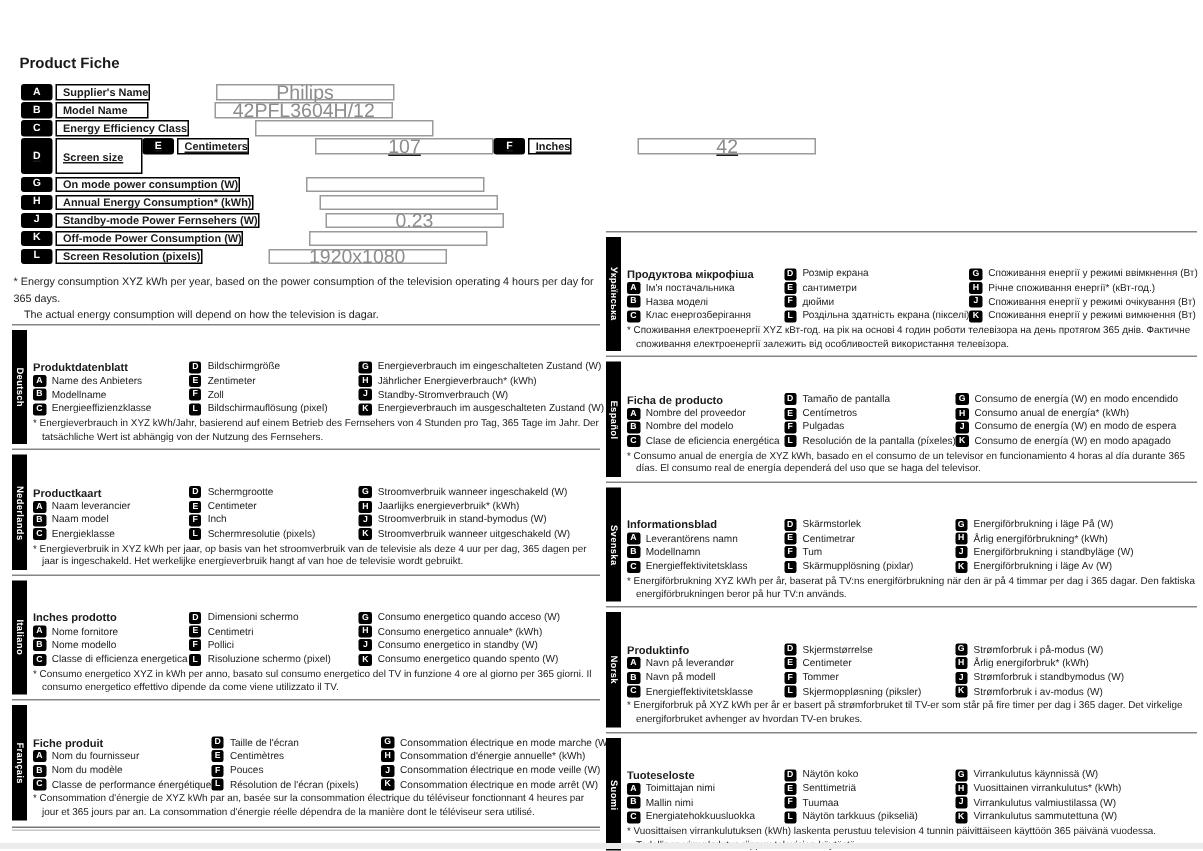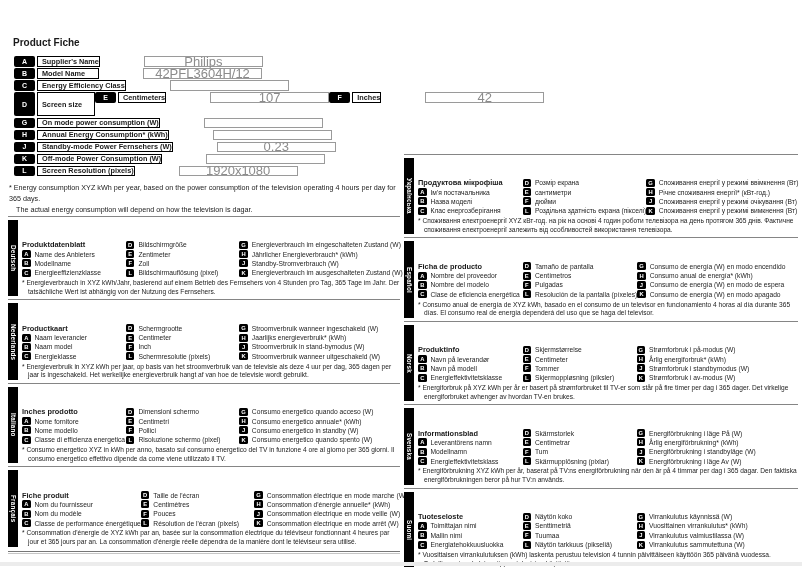--- a/index.html
+++ b/index.html
@@ -20,21 +20,21 @@
   }
   .slabel {
     flex:1; border:1px solid #000; font-weight:bold; font-size:7.3px;
     display:flex; align-items:center; padding-left:4px; white-space:nowrap;
   }
   .svalue {
     flex:0 0 119px; border:1px solid #9a9a9a; color:#8c8c8c; font-size:13px;
     display:flex; align-items:center; justify-content:center;margin-left:44px;
   }
   
-  .drow { height:24px; }
+  .drow { height:24px;text-decoration:underline; }
   .dlabel {
     flex:0 0 58px; border:1px solid #000; font-weight:bold; font-size:7.3px;
     display:flex; align-items:center; padding-left:4px;
   }
   .dsub { flex:1; display:flex; flex-direction:row; justify-content:space-between; }
   .dsubrow { display:flex; align-items:stretch; height:10.5px; }
   .dsubrow .slabel { white-space:nowrap; }
 
   
   #footnote-en { position:absolute; left:9px; top:183px; width:393px; font-size:7.2px; line-height:1.5; color:#222; }
@@ -588,20 +588,94 @@
 </div>
         </div>
         <div class="sec-footnote">* Consumo anual de energía de XYZ kWh, basado en el consumo de un televisor en funcionamiento 4 horas al día durante 365 días. El consumo real de energía dependerá del uso que se haga del televisor.</div>
       </div>
     </div>
   </section>
 
   <section class="lang-section">
     <div class="sec-body">
       <div class="lang-bar">
+        <span class="lang-label">Svenska</span>
+      </div>
+      <div class="sec-content">
+        <div class="sec-grid">
+          <div class="sec-col sec-col1">
+            <div class="sec-title">Informationsblad</div>
+
+  <div class="sec-item">
+    <span class="badge">A</span>
+    <span class="item-label">Leverantörens namn</span>
+  </div>
+
+  <div class="sec-item">
+    <span class="badge">B</span>
+    <span class="item-label">Modellnamn</span>
+  </div>
+
+  <div class="sec-item">
+    <span class="badge">C</span>
+    <span class="item-label">Energieffektivitetsklass</span>
+  </div>
+</div>
+          <div class="sec-col sec-col2">
+
+  <div class="sec-item">
+    <span class="badge">D</span>
+    <span class="item-label">Skärmstorlek</span>
+  </div>
+
+  <div class="sec-item">
+    <span class="badge">E</span>
+    <span class="item-label">Centimetrar</span>
+  </div>
+
+  <div class="sec-item">
+    <span class="badge">F</span>
+    <span class="item-label">Tum</span>
+  </div>
+
+  <div class="sec-item">
+    <span class="badge">L</span>
+    <span class="item-label">Skärmupplösning (pixlar)</span>
+  </div>
+</div>
+          <div class="sec-col sec-col3">
+  <div class="sec-item">
+    <span class="badge">G</span>
+    <span class="item-label">Energiförbrukning i läge På (W)</span>
+  </div>
+
+  <div class="sec-item">
+    <span class="badge">H</span>
+    <span class="item-label">Årlig energiförbrukning* (kWh)</span>
+  </div>
+
+  <div class="sec-item">
+    <span class="badge">J</span>
+    <span class="item-label">Energiförbrukning i standbyläge (W)</span>
+  </div>
+
+  <div class="sec-item">
+    <span class="badge">K</span>
+    <span class="item-label">Energiförbrukning i läge Av (W)</span>
+  </div>
+</div>
+        </div>
+        <div class="sec-footnote">* Energiförbrukning XYZ kWh per år, baserat på TV:ns energiförbrukning när den är på 4 timmar per dag i 365 dagar. Den faktiska energiförbrukningen beror på hur TV:n används.</div>
+      </div>
+    </div>
+  </section>
+
+  <section class="lang-section">
+    <div class="sec-body">
+      <div class="lang-bar">
         <span class="lang-label">Norsk</span>
       </div>
       <div class="sec-content">
         <div class="sec-grid">
           <div class="sec-col sec-col1">
             <div class="sec-title">Produktinfo</div>
 
   <div class="sec-item">
     <span class="badge">A</span>
     <span class="item-label">Navn på leverandør</span>
@@ -662,94 +736,20 @@
 </div>
         </div>
         <div class="sec-footnote">* Energiforbruk på XYZ kWh per år er basert på strømforbruket til TV-er som står på fire timer per dag i 365 dager. Det virkelige energiforbruket avhenger av hvordan TV-en brukes.</div>
       </div>
     </div>
   </section>
 
   <section class="lang-section">
     <div class="sec-body">
       <div class="lang-bar">
-        <span class="lang-label">Svenska</span>
-      </div>
-      <div class="sec-content">
-        <div class="sec-grid">
-          <div class="sec-col sec-col1">
-            <div class="sec-title">Informationsblad</div>
-
-  <div class="sec-item">
-    <span class="badge">A</span>
-    <span class="item-label">Leverantörens namn</span>
-  </div>
-
-  <div class="sec-item">
-    <span class="badge">B</span>
-    <span class="item-label">Modellnamn</span>
-  </div>
-
-  <div class="sec-item">
-    <span class="badge">C</span>
-    <span class="item-label">Energieffektivitetsklass</span>
-  </div>
-</div>
-          <div class="sec-col sec-col2">
-
-  <div class="sec-item">
-    <span class="badge">D</span>
-    <span class="item-label">Skärmstorlek</span>
-  </div>
-
-  <div class="sec-item">
-    <span class="badge">E</span>
-    <span class="item-label">Centimetrar</span>
-  </div>
-
-  <div class="sec-item">
-    <span class="badge">F</span>
-    <span class="item-label">Tum</span>
-  </div>
-
-  <div class="sec-item">
-    <span class="badge">L</span>
-    <span class="item-label">Skärmupplösning (pixlar)</span>
-  </div>
-</div>
-          <div class="sec-col sec-col3">
-  <div class="sec-item">
-    <span class="badge">G</span>
-    <span class="item-label">Energiförbrukning i läge På (W)</span>
-  </div>
-
-  <div class="sec-item">
-    <span class="badge">H</span>
-    <span class="item-label">Årlig energiförbrukning* (kWh)</span>
-  </div>
-
-  <div class="sec-item">
-    <span class="badge">J</span>
-    <span class="item-label">Energiförbrukning i standbyläge (W)</span>
-  </div>
-
-  <div class="sec-item">
-    <span class="badge">K</span>
-    <span class="item-label">Energiförbrukning i läge Av (W)</span>
-  </div>
-</div>
-        </div>
-        <div class="sec-footnote">* Energiförbrukning XYZ kWh per år, baserat på TV:ns energiförbrukning när den är på 4 timmar per dag i 365 dagar. Den faktiska energiförbrukningen beror på hur TV:n används.</div>
-      </div>
-    </div>
-  </section>
-
-  <section class="lang-section">
-    <div class="sec-body">
-      <div class="lang-bar">
         <span class="lang-label">Suomi</span>
       </div>
       <div class="sec-content">
         <div class="sec-grid">
           <div class="sec-col sec-col1">
             <div class="sec-title">Tuoteseloste</div>
 
   <div class="sec-item">
     <span class="badge">A</span>
     <span class="item-label">Toimittajan nimi</span>

